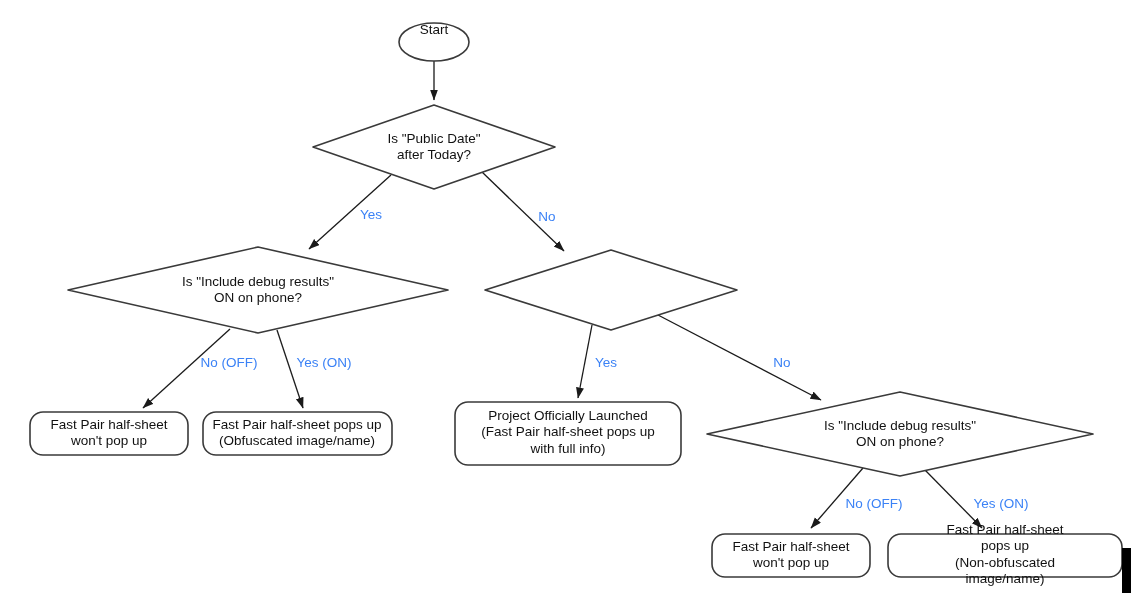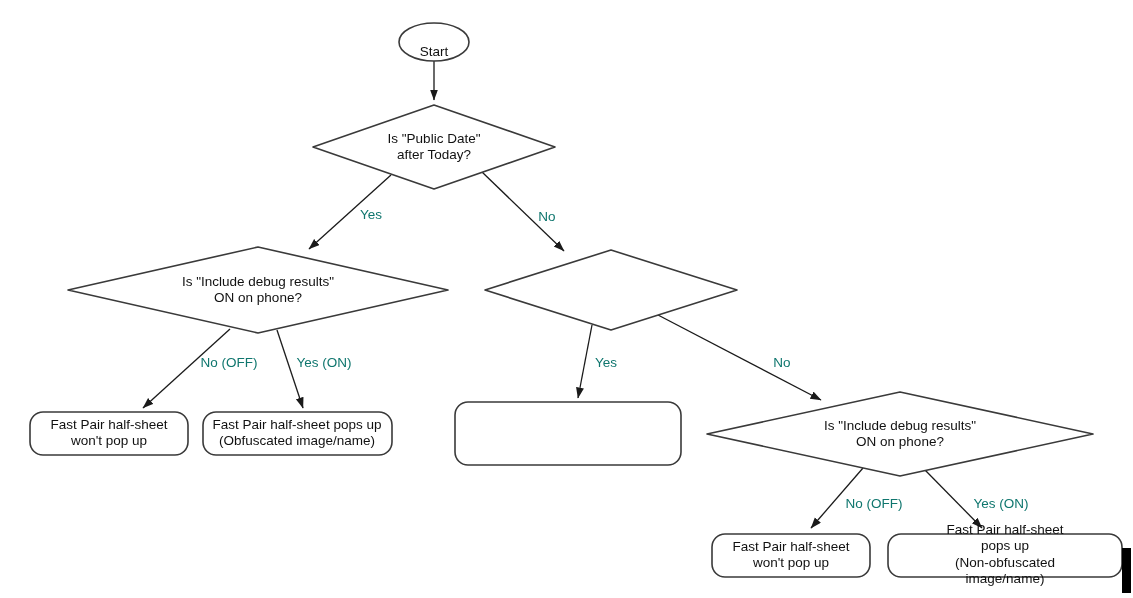--- a/index.html
+++ b/index.html
@@ -18,21 +18,21 @@
     text-align:center;
     font-size:13.5px;
     line-height:1.22;
     color:#111111;
   }
   .elbl{
     position:absolute;
     transform:translate(-50%,-50%);
     white-space:nowrap;
     font-size:13.5px;
-    color:#0f766e;
+    color:#3b82f6;
   }
   .cursor-bar{
     position:absolute;
     left:1122px;top:548px;
     width:9px;height:45px;
     background:#000000;
   }
 </style>
 </head>
 <body>
@@ -65,31 +65,34 @@
       <polygon points="611,250 737,290 611,330 485,290"></polygon>
       <polygon points="900,392 1093,434 900,476 707,434"></polygon>
       <rect x="30" y="412" width="158" height="43" rx="13"></rect>
       <rect x="203" y="412" width="189" height="43" rx="13"></rect>
       <rect x="455" y="402" width="226" height="63" rx="13"></rect>
       <rect x="712" y="534" width="158" height="43" rx="13"></rect>
       <rect x="888" y="534" width="234" height="43" rx="13"></rect>
     </g>
   </svg>
 
-  <div class="lbl" style="left:434px;top:52px">Start</div>
+  <div class="lbl" style="left:434px;top:30px">Start</div>
   <div class="lbl" style="left:434px;top:147px">Is "Public Date"
 after Today?</div>
   <div class="lbl" style="left:258px;top:290px">Is "Include debug results"
 ON on phone?</div>
   <div class="lbl" style="left:900px;top:434px">Is "Include debug results"
 ON on phone?</div>
   <div class="lbl" style="left:109px;top:433px">Fast Pair half-sheet
 won't pop up</div>
   <div class="lbl" style="left:297px;top:433px">Fast Pair half-sheet pops up
 (Obfuscated image/name)</div>
+  <div class="lbl" style="left:568px;top:433px">Project Officially Launched
+(Fast Pair half-sheet pops up
+with full info)</div>
   <div class="lbl" style="left:791px;top:555px">Fast Pair half-sheet
 won't pop up</div>
   <div class="lbl" style="left:1005px;top:555px">Fast Pair half-sheet pops up
 (Non-obfuscated image/name)</div>
 
   <div class="elbl" style="left:371px;top:214px">Yes</div>
   <div class="elbl" style="left:547px;top:216px">No</div>
   <div class="elbl" style="left:229px;top:362px">No (OFF)</div>
   <div class="elbl" style="left:324px;top:362px">Yes (ON)</div>
   <div class="elbl" style="left:606px;top:362px">Yes</div>

